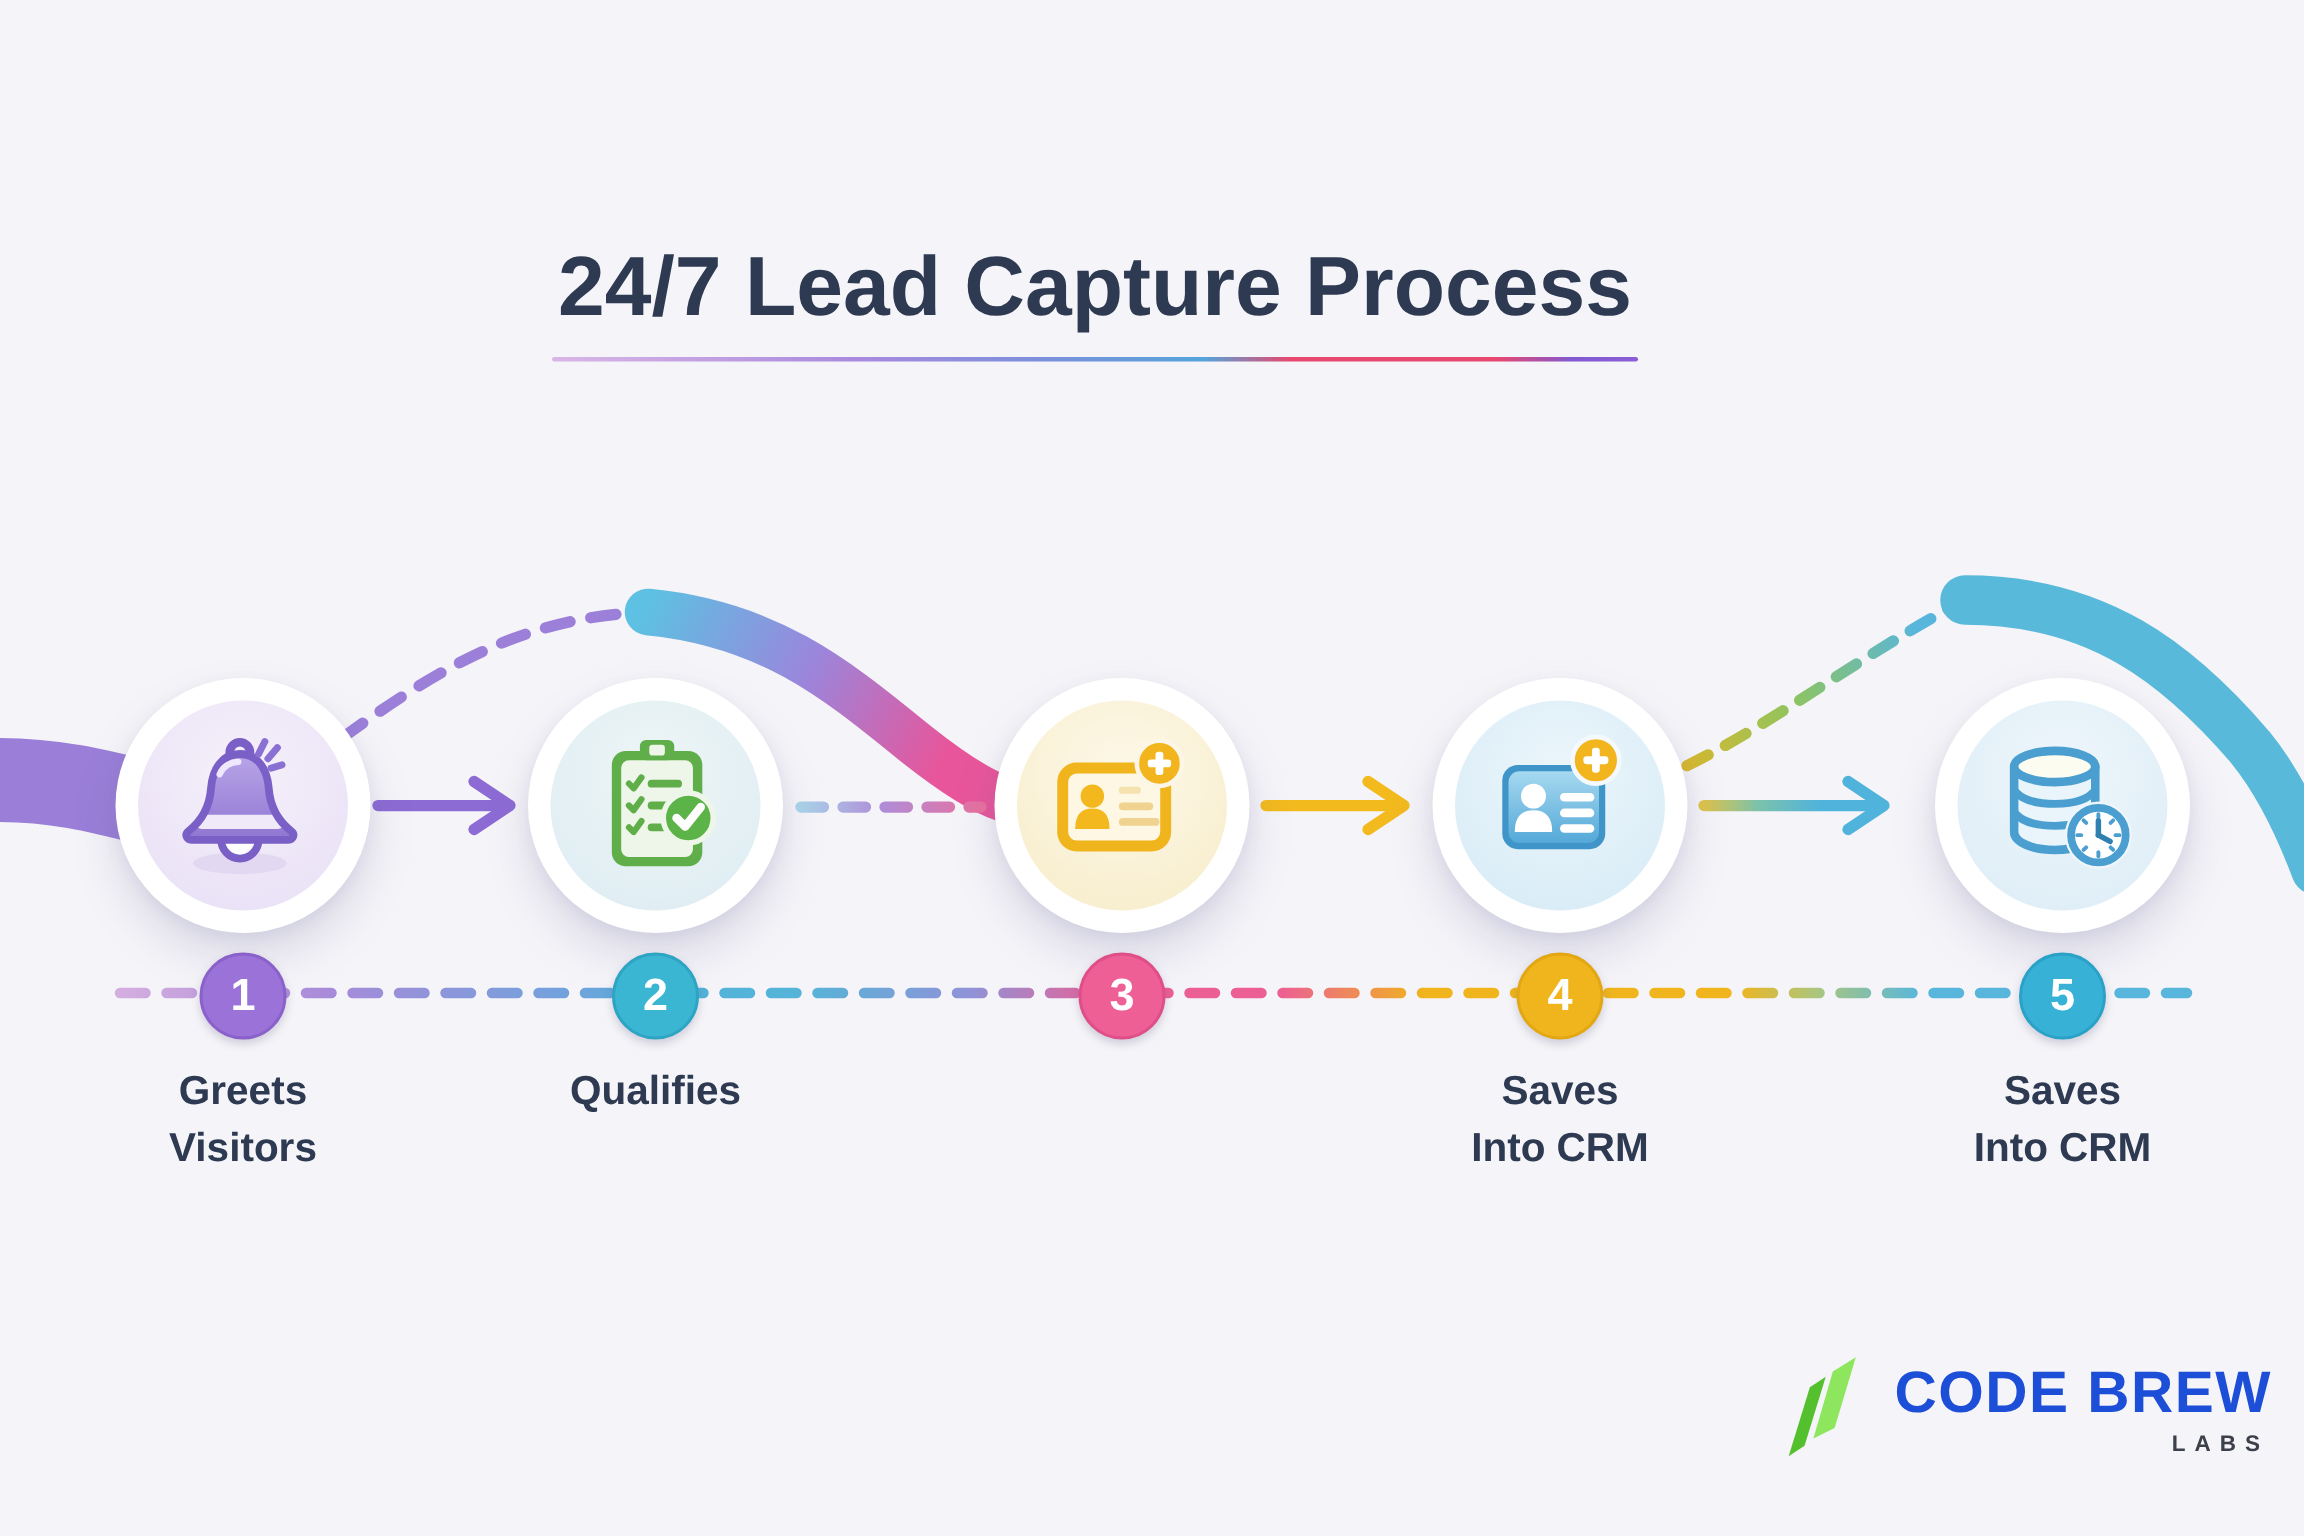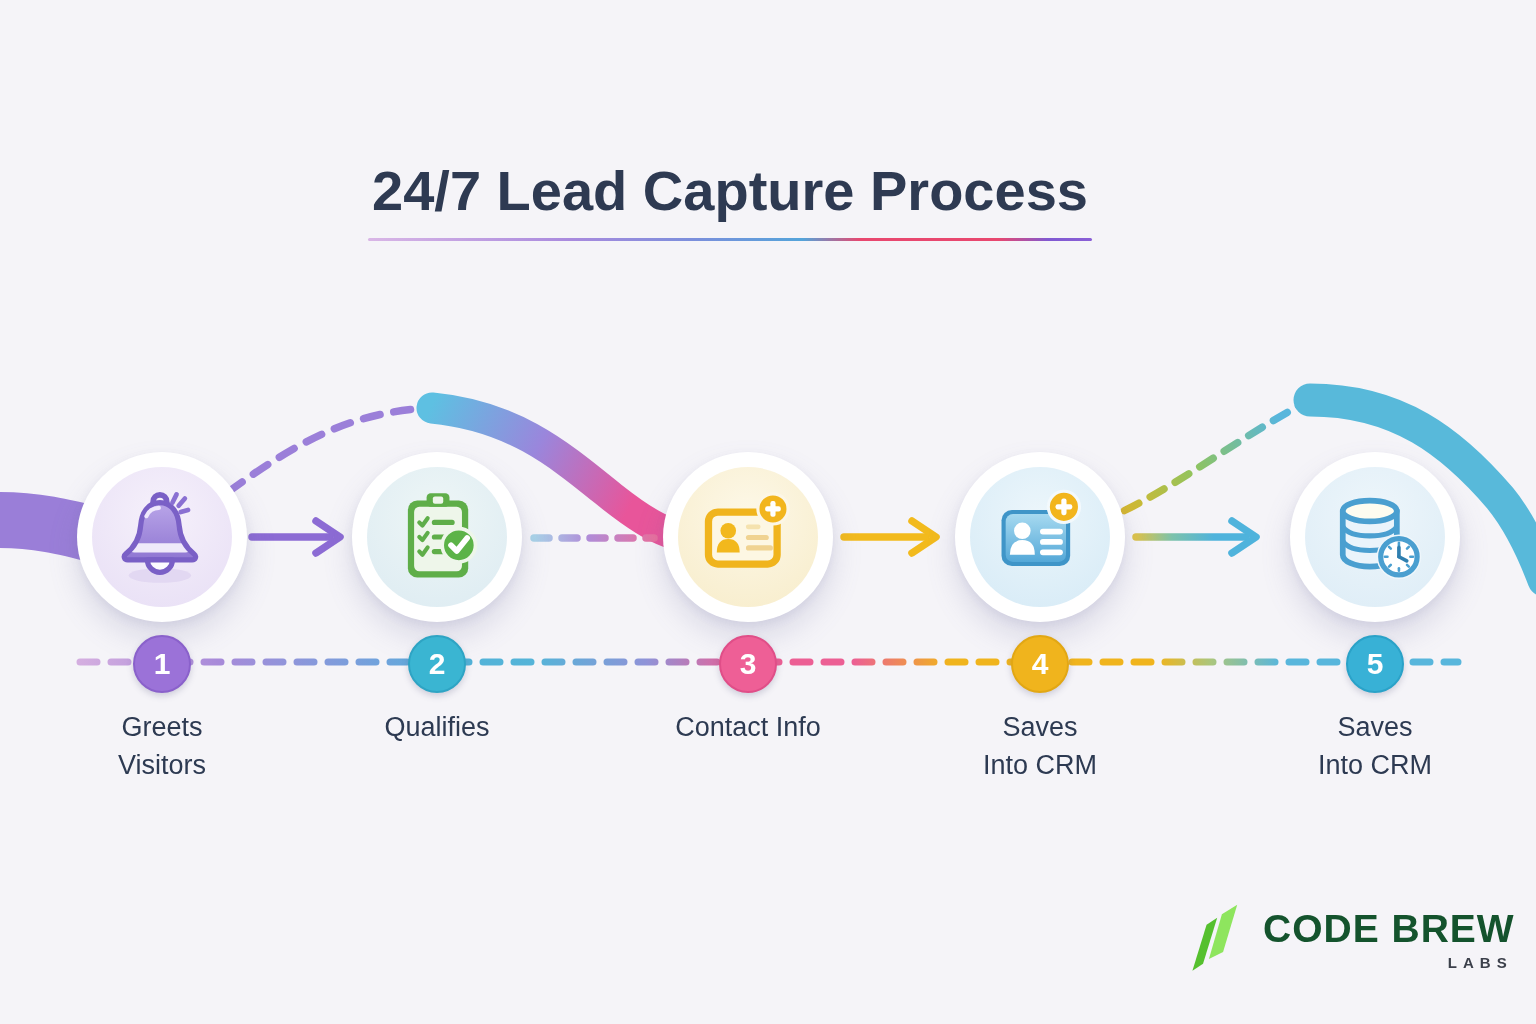--- a/index.html
+++ b/index.html
@@ -48,30 +48,30 @@
     color:#ffffff;font-size:30px;font-weight:700;
     box-shadow:0 3px 6px rgba(90,90,130,0.25);
   }
   .b1{background:#9b72d8;border:2px solid #8a61cb;}
   .b2{background:#3ab5d2;border:2px solid #2ea4c4;}
   .b3{background:#ee5f96;border:2px solid #e04e88;}
   .b4{background:#f0b41d;border:2px solid #e2a714;}
   .b5{background:#38b1d6;border:2px solid #2aa2c8;}
   .label{
     margin-top:15px;text-align:center;
-    font-size:27px;font-weight:400;line-height:38px;
+    font-size:27px;font-weight:700;line-height:38px;
     color:#2d3a52;
   }
   
   .logo{
     position:absolute;left:1183px;top:900px;z-index:2;
     display:flex;align-items:center;gap:14px;
   }
   .logo-text{display:flex;flex-direction:column;align-items:flex-end;}
-  .logo-brand{font-size:39px;font-weight:700;letter-spacing:1px;color:#14532d;}
+  .logo-brand{font-size:39px;font-weight:700;letter-spacing:1px;color:#1d4ed8;}
   .logo-sub{font-size:15px;font-weight:700;letter-spacing:6px;color:#3c404b;margin-top:3px;margin-right:2px;}
 </style>
 </head>
 <body>
 
 <div class="canvas">
 
   <div class="title">24/7 Lead Capture Process</div>
   <div class="title-underline"></div>
 
@@ -220,21 +220,20 @@
           <circle cx="74" cy="23" r="14.5" fill="#f2b51d" stroke="#fcf6e6" stroke-width="3"></circle>
           <rect x="66.5" y="20.5" width="15" height="5" rx="2" fill="#ffffff"></rect>
           <rect x="71.5" y="15.5" width="5" height="15" rx="2" fill="#ffffff"></rect>
         </svg>
       </div>
     </div>
     <div class="badge b3">
         <span>3</span>
       </div>
     <div class="label">
-      <div>Contact Info</div>
     </div>
   </div>
 
   <div class="step s4">
     <div class="circle-outer">
       <div class="circle-inner ci4">
         <svg width="104" height="104" viewBox="0 0 100 100">
           <defs>
               <linearGradient id="cardB" x1="0" y1="0" x2="0" y2="1">
             <stop offset="0" stop-color="#a6d9f0"></stop>

